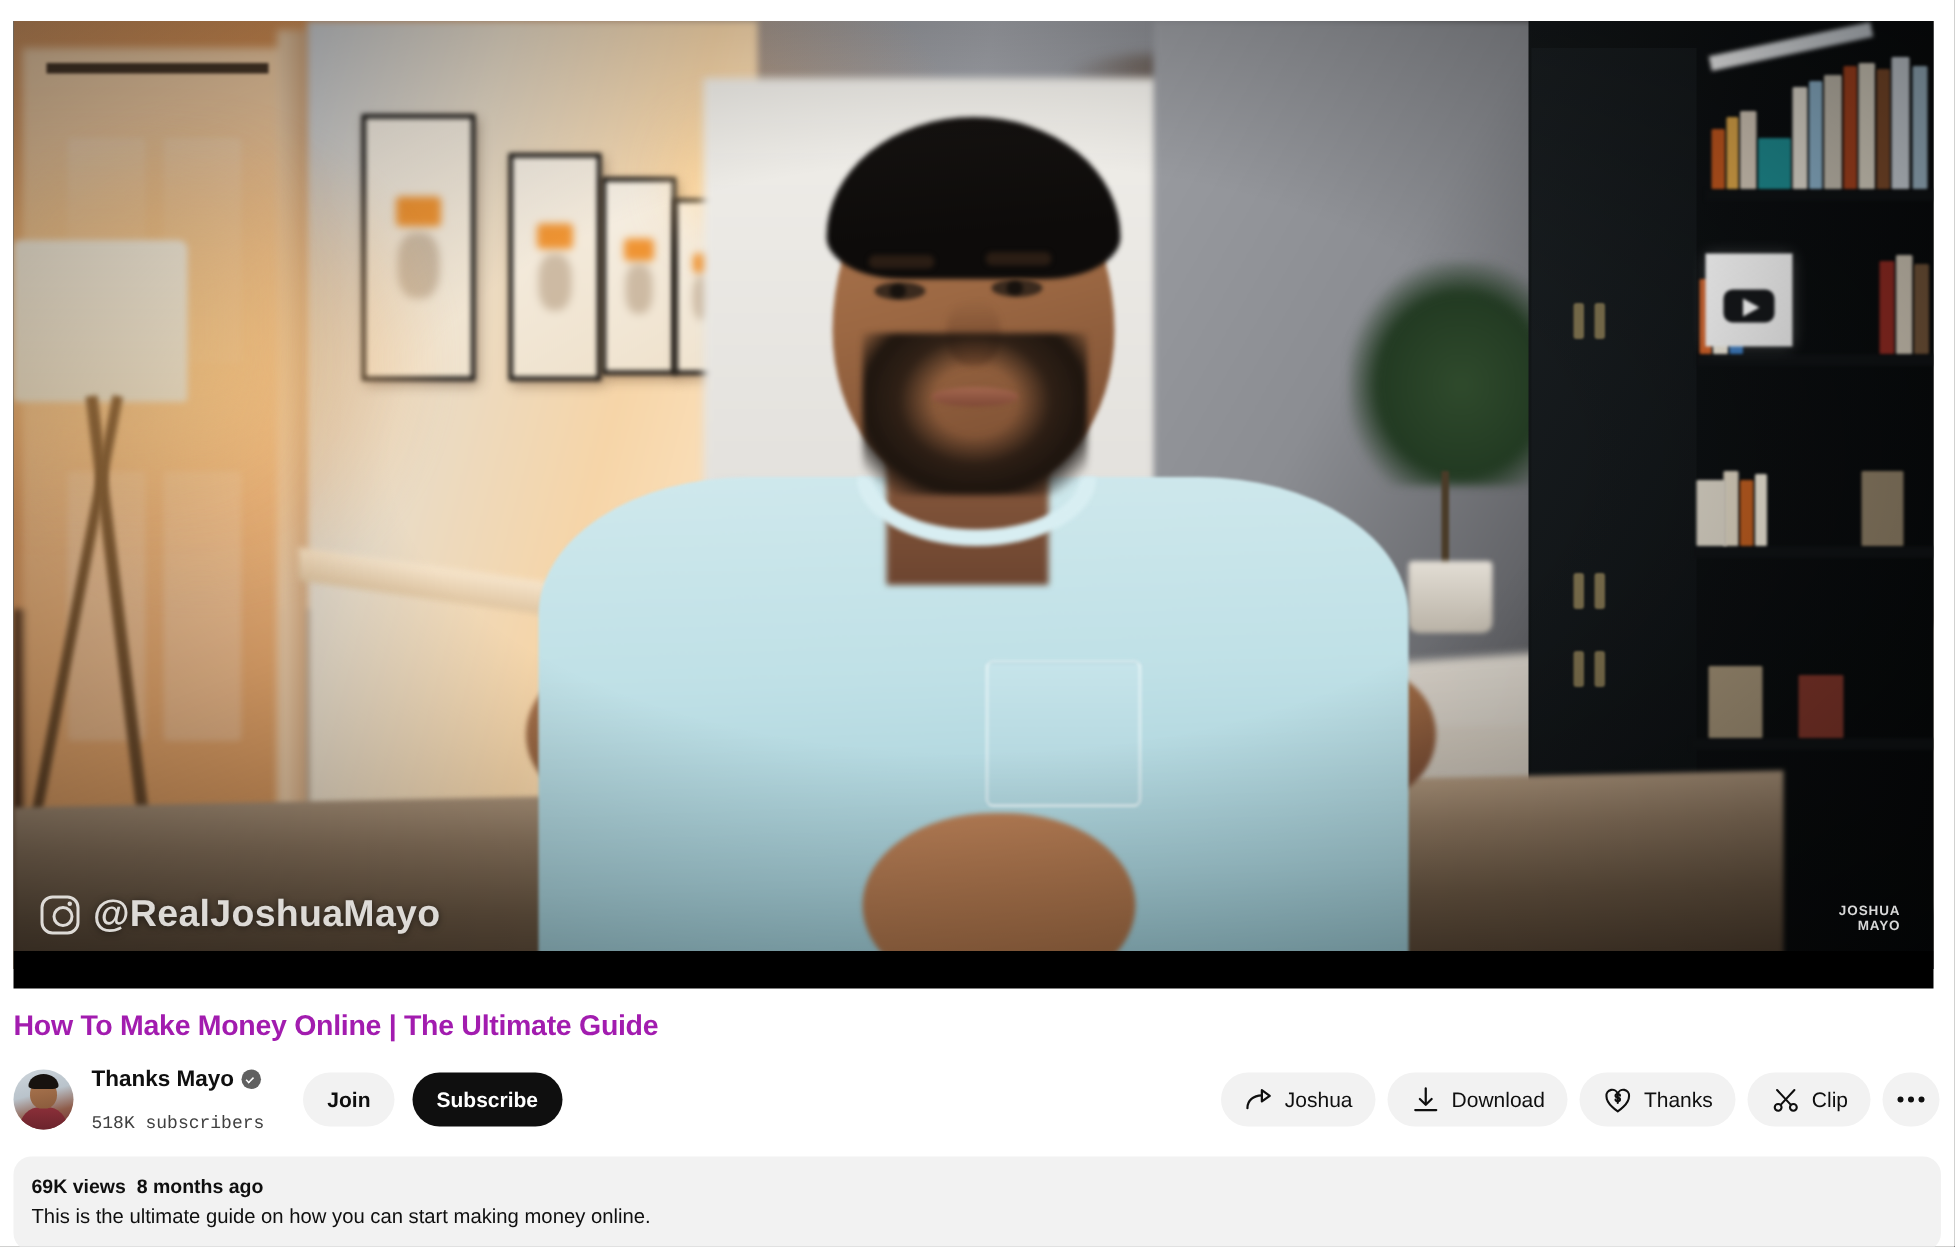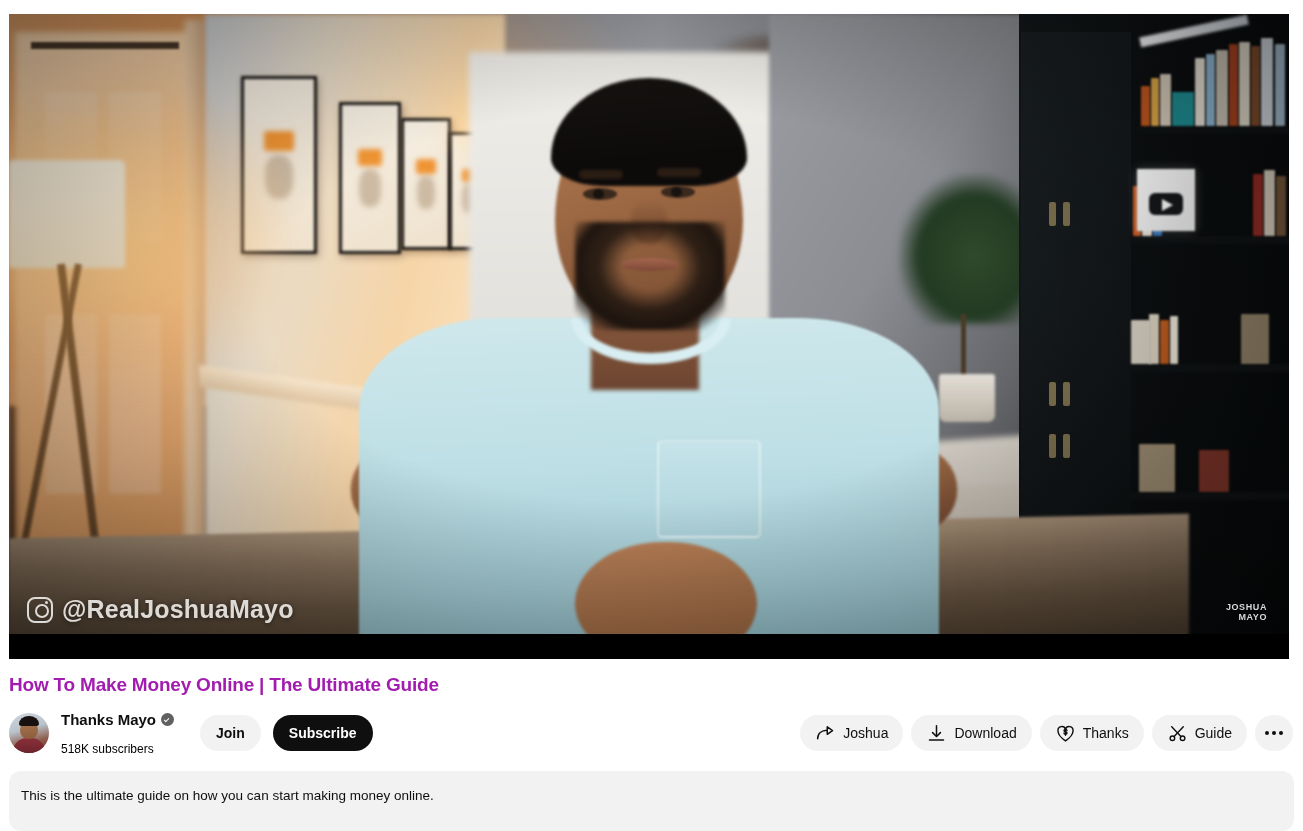--- a/index.html
+++ b/index.html
@@ -334,21 +334,21 @@
   .owner-name { font-size:15px; font-weight:600; color:#0f0f0f; }
   .verified {
     width:13px; height:13px; border-radius:50%; background:#606060;
     position:relative; flex:0 0 auto;
   }
   .verified:after {
     content:""; position:absolute; left:3.1px; top:5.4px;
     width:4px; height:1.9px; border-left:1.7px solid #fff; border-bottom:1.7px solid #fff;
     transform: rotate(-45deg);
   }
-  .sub-count { font-size:12px; color:#000000; margin-top:14px; }
+  .sub-count { font-size:12px; color:#404040; margin-top:14px;font-family:Liberation Mono, monospace; }
   .join-btn {
     margin-left:26px; height:36px; padding:0 16px;
     border-radius:18px; background:#f2f2f2; color:#0f0f0f;
     font-size:14px; font-weight:700; border:none; cursor:pointer;
     display:flex; align-items:center; justify-content:center;
   }
   .subscribe-btn {
     margin-left:12px; height:36px; padding:0 16px;
     border-radius:18px; background:#0f0f0f; color:#ffffff;
     font-size:14px; font-weight:600; border:none; cursor:pointer;
@@ -590,29 +590,33 @@
 
         <button class="pill">
           <span>
             <svg width="21" height="21" viewBox="0 0 24 24" fill="none" stroke="#0f0f0f" stroke-width="1.6" stroke-linecap="round" stroke-linejoin="round">
               <circle cx="6.2" cy="17.4" r="2.6"></circle>
               <circle cx="17.8" cy="17.4" r="2.6"></circle>
               <path d="M8.1 15.5L18.6 4.2"></path>
               <path d="M15.9 15.5L5.4 4.2"></path>
             </svg>
           </span>
-          <span>Guide</span>
+          <span>Clip</span>
         </button>
 
         <button class="more-btn">
           <i></i>
           <i></i>
           <i></i>
         </button>
       </div>
     </div>
 
     <div class="desc-box">
+      <div class="desc-meta">
+        <span>69K views</span>&nbsp;
+        <span>8 months ago</span>
+      </div>
       <div class="desc-text">This is the ultimate guide on how you can start making money online.</div>
     </div>
 
   </div>
 </div>
 
 </body></html>

